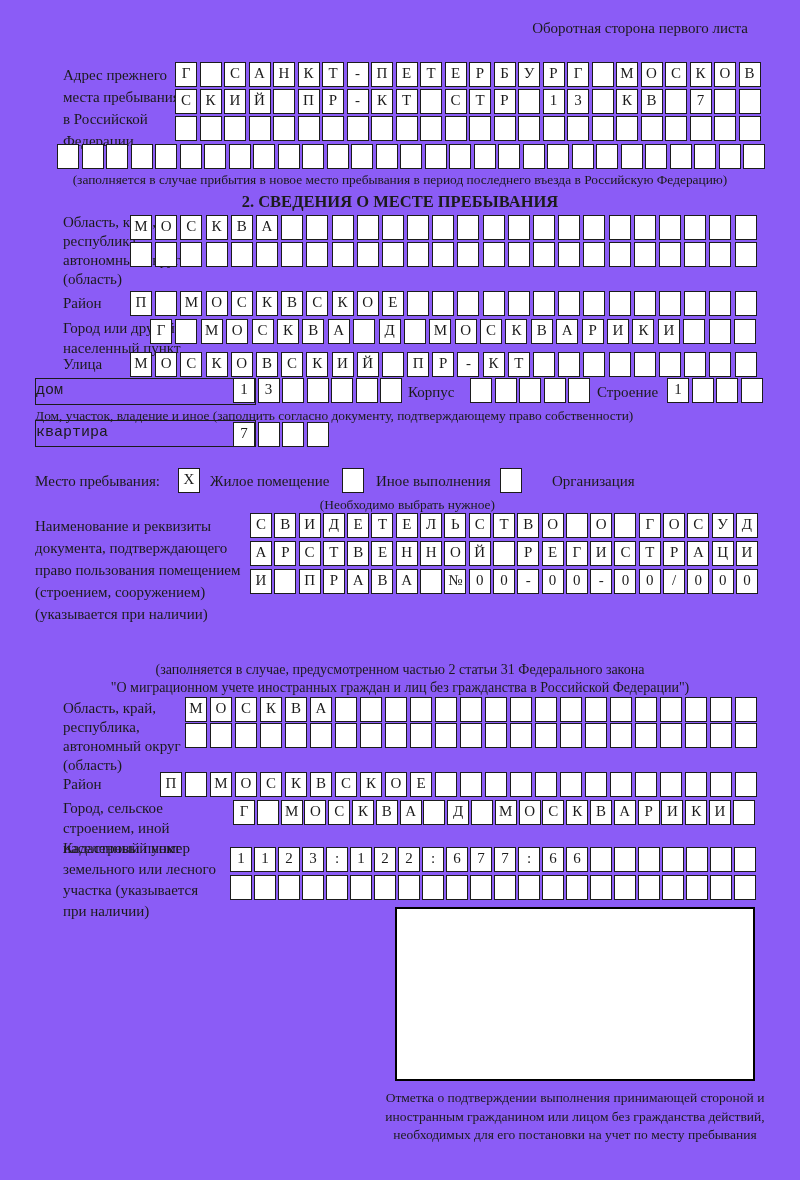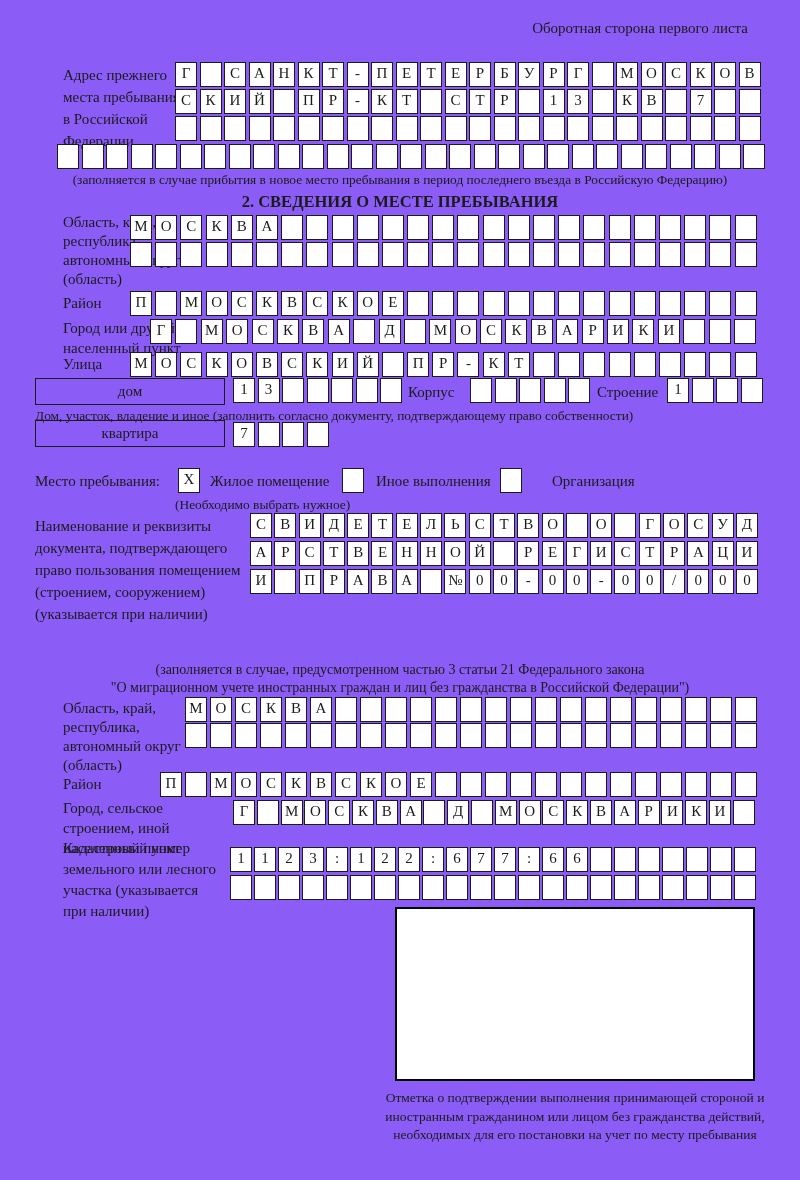--- a/index.html
+++ b/index.html
@@ -15,22 +15,22 @@
   .center { left:0; width:800px; text-align:center; }
   .title { position:absolute; left:0; width:800px; text-align:center; font-weight:bold; }
   .row { position:absolute; display:flex; }
   .cell {
     flex:none; width:22px; height:25px; box-sizing:border-box;
     border:1.7px solid #1b1b1b; background:#fff;
     font-size:15px; line-height:21px; text-align:center;
   }
   .checkbox { position:absolute; }
   .wide-box {
-    position:absolute; width:190px; height:27px; box-sizing:border-box;
-    border:1.8px solid #1b1b1b; text-align:center; font-size:15px; line-height:24px;
+    position:absolute; width:221px; height:27px; box-sizing:border-box;
+    border:1.8px solid #1b1b1b; text-align:left; font-size:15px; line-height:24px;font-family:Liberation Mono, monospace;
   }
   .stamp-box { position:absolute; left:395px; top:907px; width:360px; height:174px;
     box-sizing:border-box; border:2px solid #000; background:#fff; }
   .stamp-cap { position:absolute; left:383px; top:1089px; width:384px;
     text-align:center; font-size:13.5px; line-height:18.5px; }
 </style>
 </head>
 <body>
 
 <div class="page">
@@ -328,21 +328,21 @@
       <span class="cell"></span>
     </div>
 
   <div class="lbl" style="left:35px;top:471px">Место пребывания:</div>
   <span class="cell checkbox" style="left:178px;top:468px">Х</span>
   <div class="lbl" style="left:210px;top:471px">Жилое помещение</div>
   <span class="cell checkbox" style="left:342px;top:468px"></span>
   <div class="lbl" style="left:376px;top:471px">Иное выполнения</div>
   <span class="cell checkbox" style="left:500px;top:468px"></span>
   <div class="lbl" style="left:552px;top:471px">Организация</div>
-  <div class="cap" style="left:175px;top:496px;width:320px;text-align:left">(Необходимо выбрать нужное)</div>
+  <div class="cap" style="left:175px;top:496px;width:320px;text-align:right">(Необходимо выбрать нужное)</div>
 
   <div class="lbl" style="left:35px;top:515px;width:212px;line-height:22px">Наименование и реквизиты документа, подтверждающего право пользования помещением (строением, сооружением) (указывается при наличии)</div>
   <div class="row" style="left:250px;top:513px;gap:2.3px">
       <span class="cell">С</span>
       <span class="cell">В</span>
       <span class="cell">И</span>
       <span class="cell">Д</span>
       <span class="cell">Е</span>
       <span class="cell">Т</span>
       <span class="cell">Е</span>
@@ -401,21 +401,21 @@
       <span class="cell">0</span>
       <span class="cell">-</span>
       <span class="cell">0</span>
       <span class="cell">0</span>
       <span class="cell">/</span>
       <span class="cell">0</span>
       <span class="cell">0</span>
       <span class="cell">0</span>
     </div>
 
-  <div class="cap center" style="top:661px;font-size:14px">(заполняется в случае, предусмотренном частью 3 статьи 21 Федерального закона</div>
+  <div class="cap center" style="top:661px;font-size:14px">(заполняется в случае, предусмотренном частью 2 статьи 31 Федерального закона</div>
   <div class="cap center" style="top:679px;font-size:14px">"О миграционном учете иностранных граждан и лиц без гражданства в Российской Федерации")</div>
 
   <div class="lbl" style="left:63px;top:699px;width:135px;line-height:19px">Область, край, республика, автономный округ (область)</div>
   <div class="row" style="left:185px;top:697px;gap:3px">
       <span class="cell">М</span>
       <span class="cell">О</span>
       <span class="cell">С</span>
       <span class="cell">К</span>
       <span class="cell">В</span>
       <span class="cell">А</span>

